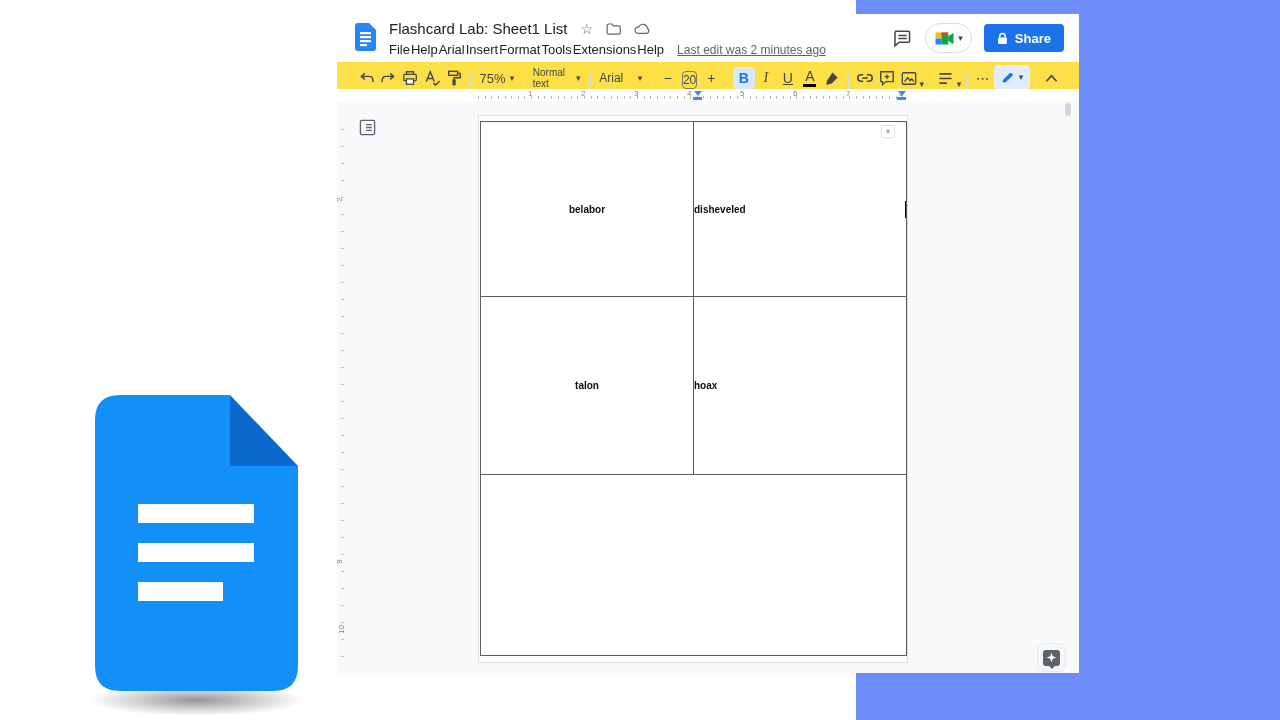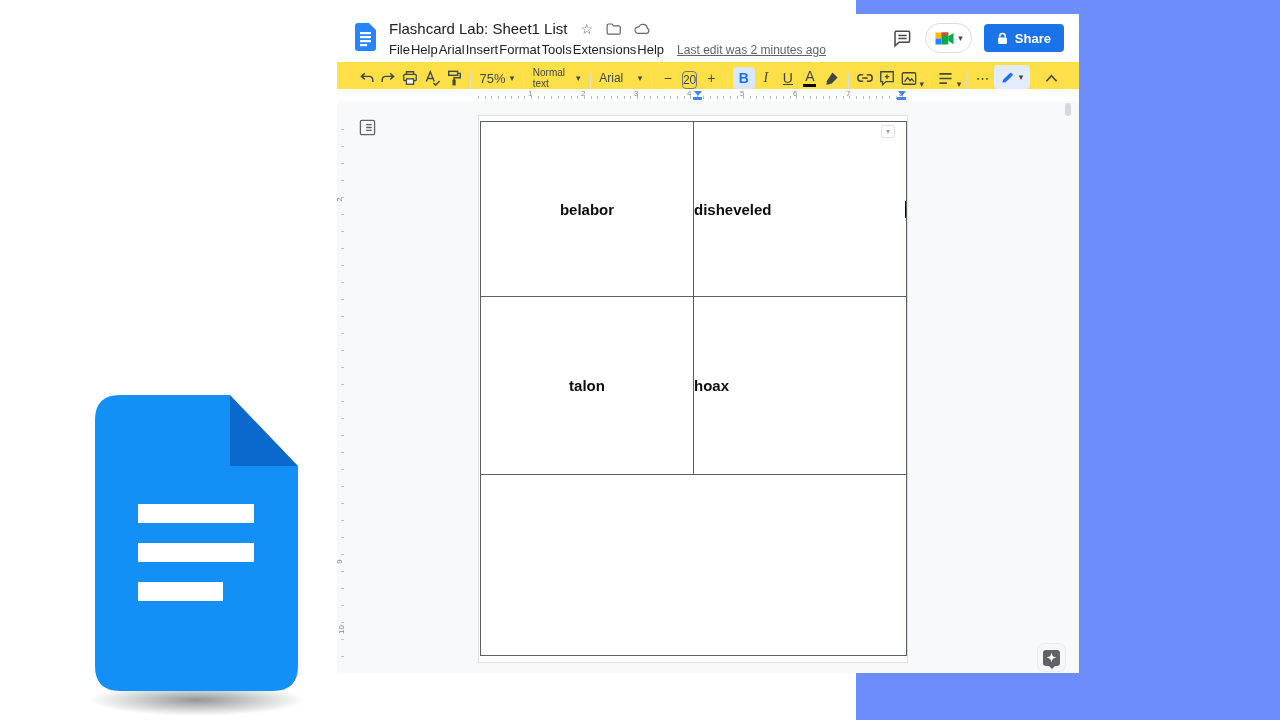--- a/index.html
+++ b/index.html
@@ -58,21 +58,21 @@
 
   
   .canvas { position:absolute; left:0; top:87px; width:742px; height:572px; background:#f8f9fa; overflow:hidden; }
   .vticks { position:absolute; left:4px; top:28px; bottom:10px; width:3px;
     background-image:repeating-linear-gradient(to bottom, #c3c7cc 0 1px, transparent 1px 17px); }
   .vnum { position:absolute; left:0; font-size:8px; color:#80868b; transform:rotate(-90deg); }
   .outline-btn { position:absolute; left:21px; top:17px; width:19px; height:19px; display:flex; align-items:center; justify-content:center; color:#5f6368; }
   .paper { position:absolute; left:141px; top:14px; width:430px; height:548px; background:#fff; border:1px solid #e0e0e0; }
   .cards-table { position:absolute; left:1px; top:5px; width:427px; height:535px;
     border:1.4px solid #5b5e62; display:grid; grid-template-columns:213px 1fr; grid-template-rows:175px 178px 1fr; background:#fff; }
-  .cell { display:flex; align-items:center; justify-content:center; font-size:15px; font-weight:bold; color:#0d0d0d;
+  .cell { display:flex; align-items:center; justify-content:center; font-size:10px; font-weight:bold; color:#0d0d0d;
     border-right:1.4px solid #5b5e62; border-bottom:1.4px solid #5b5e62; }
   .cell:nth-child(2n) { border-right:none;justify-content:space-between; }
   .cell:nth-child(n+5) { border-bottom:none; }
   .text-caret { display:inline-block; width:1.5px; height:17px; background:#000; margin-left:1px; }
   .table-menu-btn { position:absolute; right:12px; top:9px; width:14px; height:13px; border:1px solid #e3e3e3; border-radius:2px;
     color:#9aa0a6; font-size:8px; display:flex; align-items:center; justify-content:center; background:#fff; }
   .explore-btn { position:absolute; left:700px; top:542px; width:29px; height:29px; background:#f6f7f8; border:1px solid #e8eaed;
     border-radius:7px; display:flex; align-items:center; justify-content:center; }
   .explore-badge { position:relative; width:17px; height:16px; background:#5f6368; border-radius:3px; display:flex; align-items:center; justify-content:center; }
   .explore-badge:after { content:""; position:absolute; left:5.5px; bottom:-3px; border-left:3px solid transparent; border-right:3px solid transparent; border-top:3.5px solid #5f6368; }

